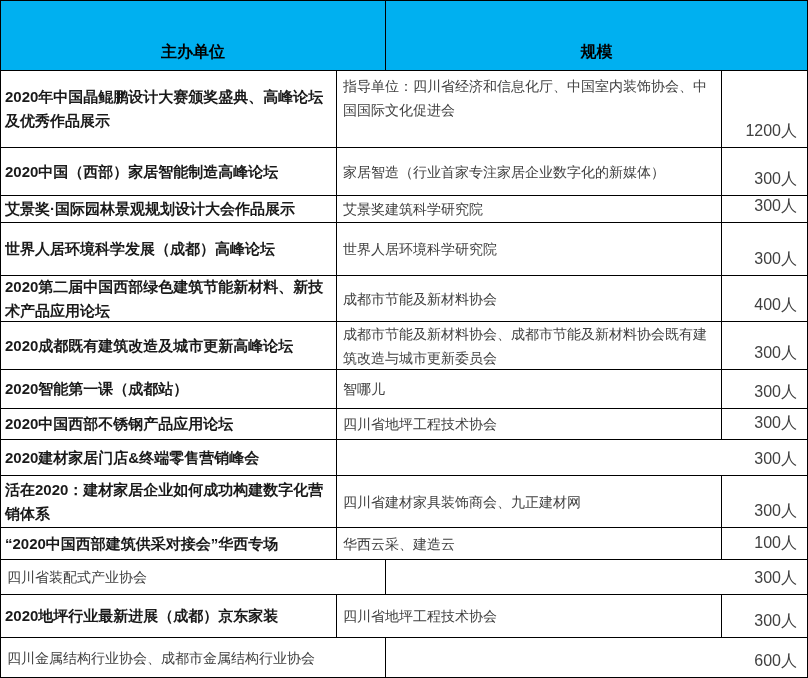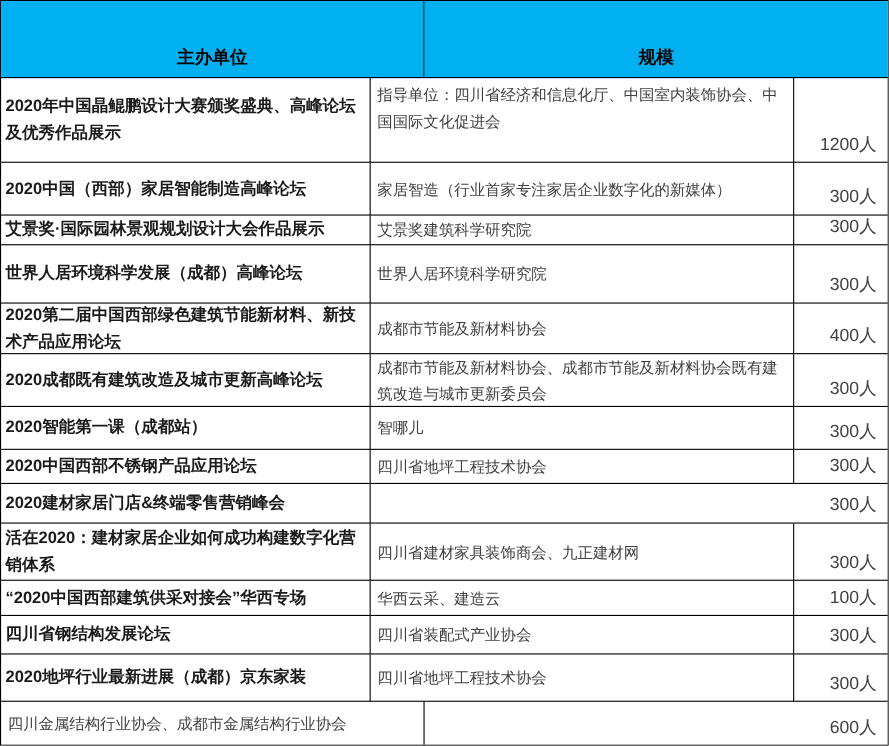--- a/index.html
+++ b/index.html
@@ -187,23 +187,20 @@
     <div class="cell c1 name-cell">
         <span>“2020中国西部建筑供采对接会”华西专场</span>
       </div>
     <div class="cell c2 org-cell">
         <div>华西云采、建造云</div>
       </div>
     <div class="cell c3 scale-cell">100人</div>
   </div>
 
   <div class="row" style="height:35px">
-    <div class="cell c1 name-cell">
-        <span>四川省钢结构发展论坛</span>
-      </div>
     <div class="cell c2 org-cell">
         <div>四川省装配式产业协会</div>
       </div>
     <div class="cell c3 scale-cell">300人</div>
   </div>
 
   <div class="row" style="height:43px">
     <div class="cell c1 name-cell">
         <span>2020地坪行业最新进展（成都）京东家装</span>
       </div>

